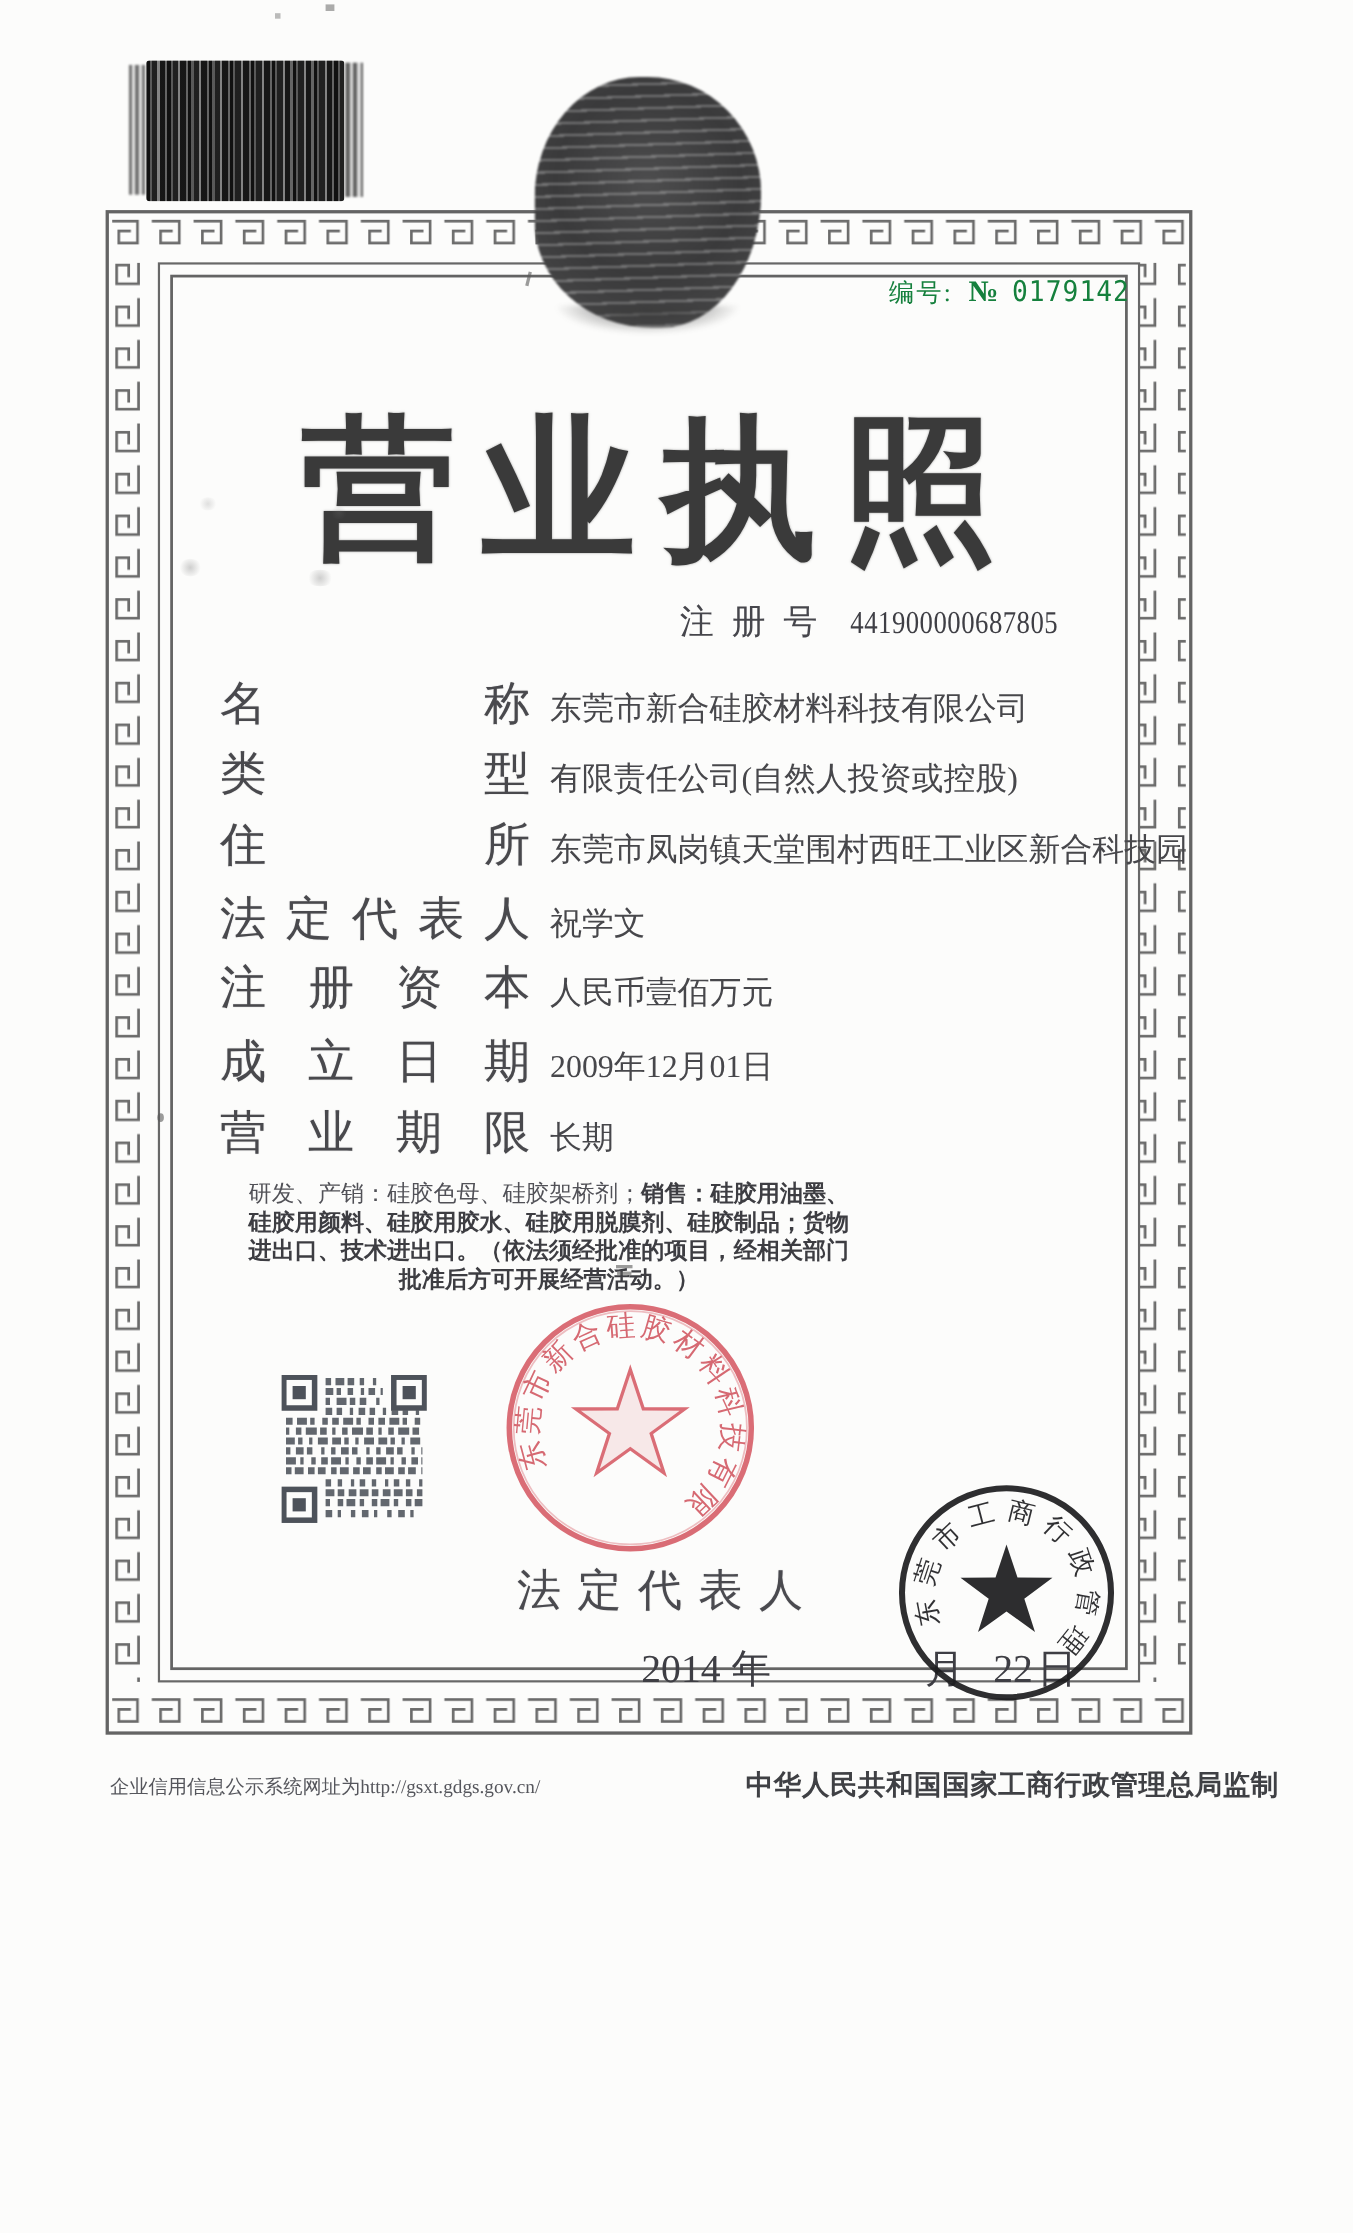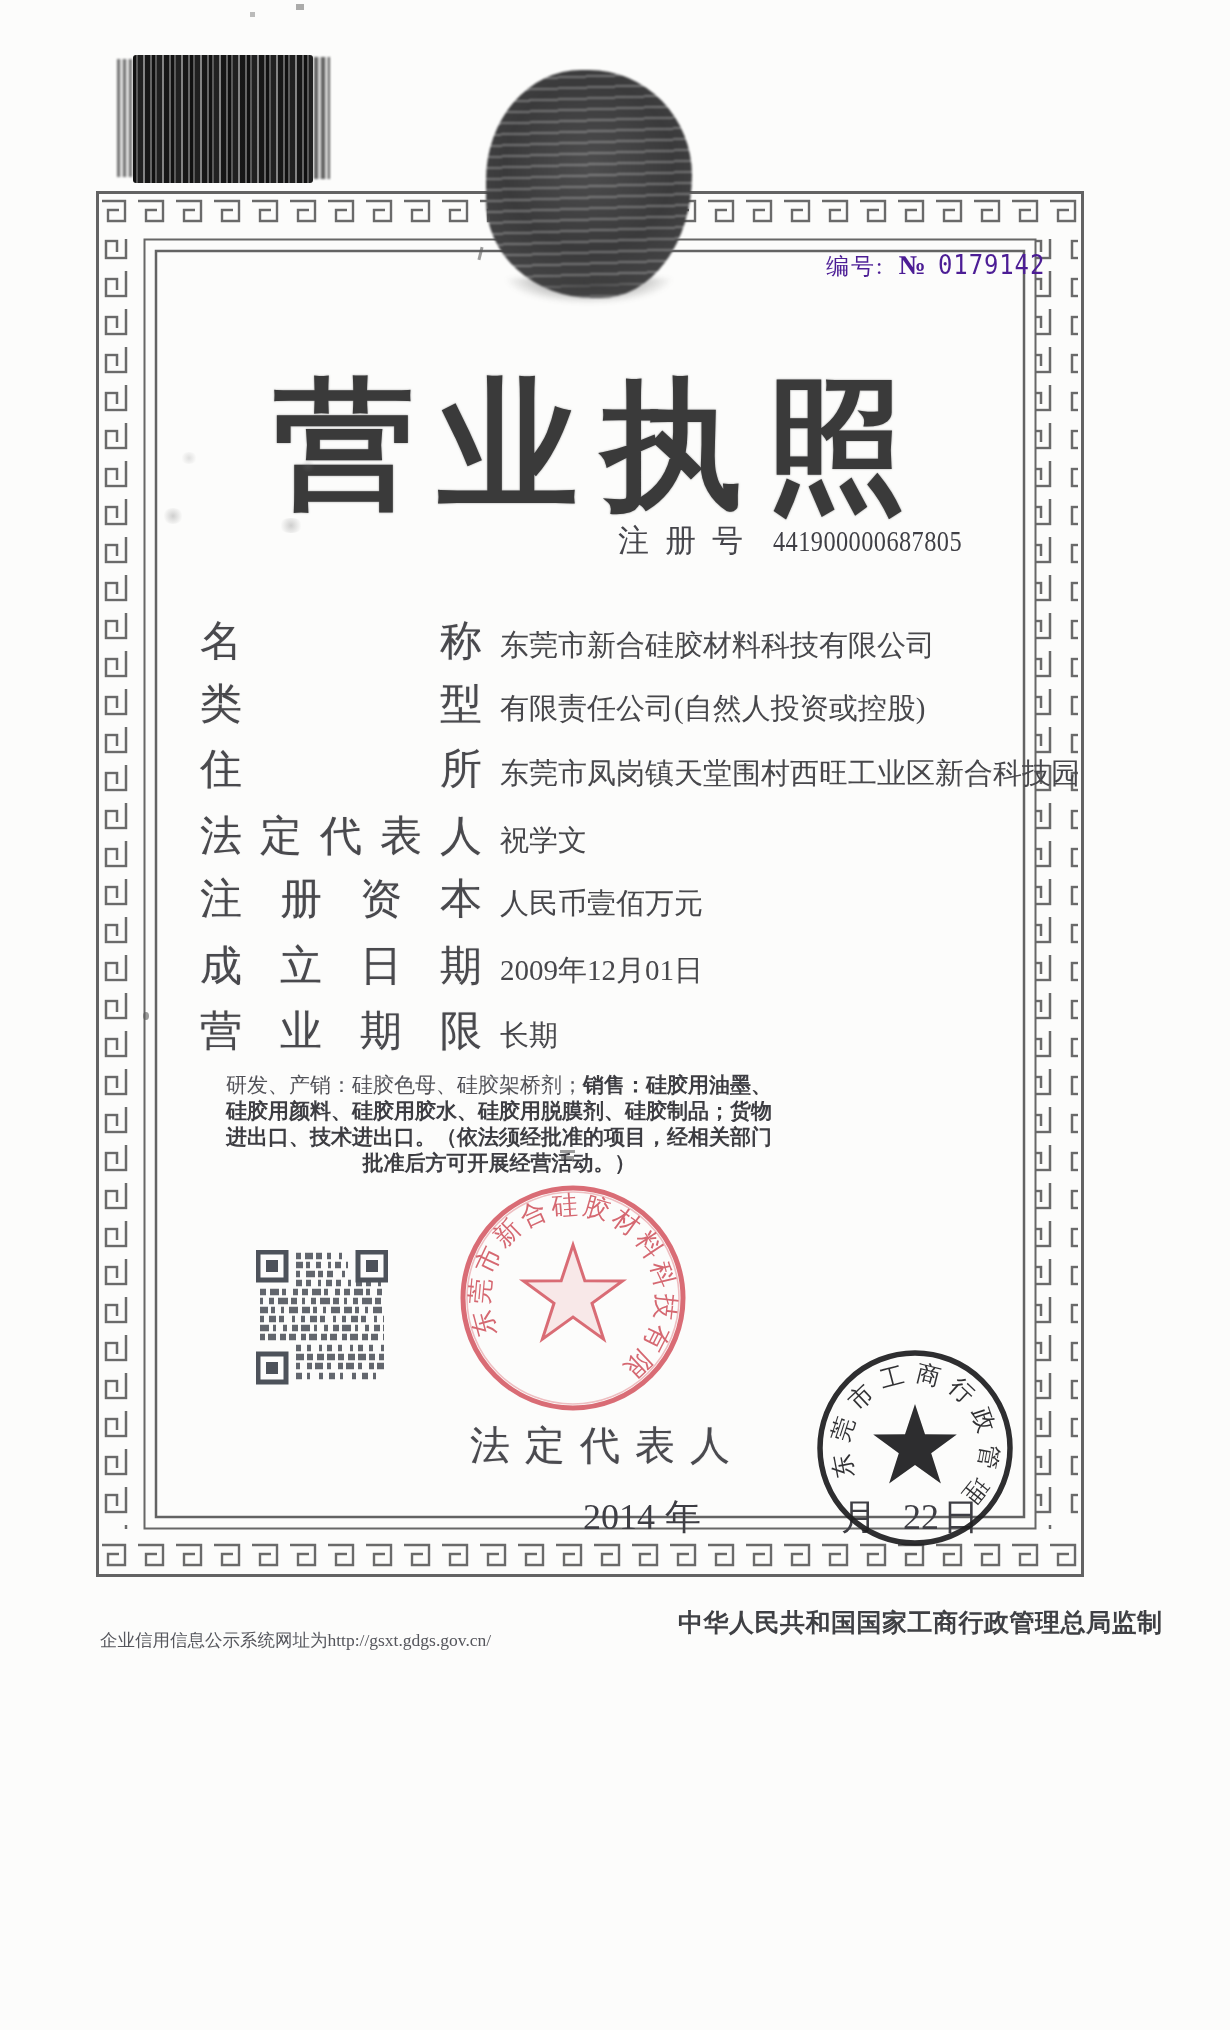--- a/index.html
+++ b/index.html
@@ -43,37 +43,37 @@
       radial-gradient(circle at 50% 42%, #4d4d4e 0%, #3a3a3b 50%, #424243 72%, #515152 100%);
     filter:blur(1.1px);
   }
   .emblem::after{
     content:"";position:absolute;left:18px;bottom:-6px;width:170px;height:26px;
     background:radial-gradient(ellipse at 50% 0%, rgba(60,60,60,.8), rgba(60,60,60,0) 70%);
     filter:blur(2px);
   }
 
   
-  .serial{left:826px;top:250px;white-space:nowrap;color:#4c1d95;}
+  .serial{left:808px;top:250px;white-space:nowrap;color:#15803d;}
   .serial .lbl{font-size:23px;letter-spacing:2px;}
   .serial .nosign{font-size:27px;font-weight:bold;margin-left:14px;}
   .serial .num{display:inline-block;font-family:"DejaVu Sans Mono",monospace;font-size:26px;
     margin-left:12px;transform:scaleX(.92);transform-origin:left center;letter-spacing:1px;}
 
   
   .title{
     left:95px;top:352px;width:990px;text-align:center;
     font-family:"Liberation Sans","DejaVu Sans",sans-serif;
     font-size:140px;font-weight:900;letter-spacing:24px;padding-left:24px;box-sizing:border-box;
     color:#3a3a3a;text-shadow:0 0 2px rgba(58,58,58,.55);
     white-space:nowrap;
   }
 
   
-  .regrow{left:618px;top:520px;white-space:nowrap;color:#46464c;}
+  .regrow{left:618px;top:544px;white-space:nowrap;color:#46464c;}
   .regrow .rlabel{font-size:31px;letter-spacing:16px;}
   .regrow .rnum{display:inline-block;font-size:29px;margin-left:14px;letter-spacing:.5px;
     transform:scaleX(.84);transform-origin:left center;color:#3f3f45;}
 
   
   .row{position:absolute;left:200px;width:870px;display:flex;align-items:baseline;}
   .flabel{
     width:282px;flex:0 0 282px;font-size:42px;font-weight:500;color:#49494d;
     text-align:justify;text-align-last:justify;line-height:1;
     text-shadow:0 0 1px rgba(73,73,77,.4);
@@ -88,21 +88,21 @@
   
   .registrar{left:470px;top:1418px;font-size:40px;letter-spacing:15px;color:#4a4a4f;
     text-shadow:0 0 1px rgba(74,74,79,.4);white-space:nowrap;}
   .dateline{left:583px;top:1493px;font-size:36px;color:#3e3e44;white-space:nowrap;}
   .dateline .yu{margin-left:10px;}
   .dateline .mu{margin-left:140px;}
   .dateline .dd{margin-left:26px;}
   .dateline .du{margin-left:4px;}
 
   
-  .footer-left{left:100px;top:1612px;font-size:17.5px;color:#55565c;white-space:nowrap;margin-top:16px;}
+  .footer-left{left:100px;top:1612px;font-size:17.5px;color:#55565c;white-space:nowrap;}
   .footer-right{left:678px;top:1606px;font-size:25px;font-weight:600;letter-spacing:.5px;color:#3f4044;white-space:nowrap;}
 
   
   .smudge{position:absolute;background:radial-gradient(circle,#7a7a7a 0%,rgba(122,122,122,0) 70%);opacity:.35;border-radius:50%;}
   .tick{position:absolute;background:#5a5a5a;opacity:.6;}
   svg text{font-family:"Liberation Sans","DejaVu Sans",sans-serif;}
 </style>
 </head>
 <body>
 

